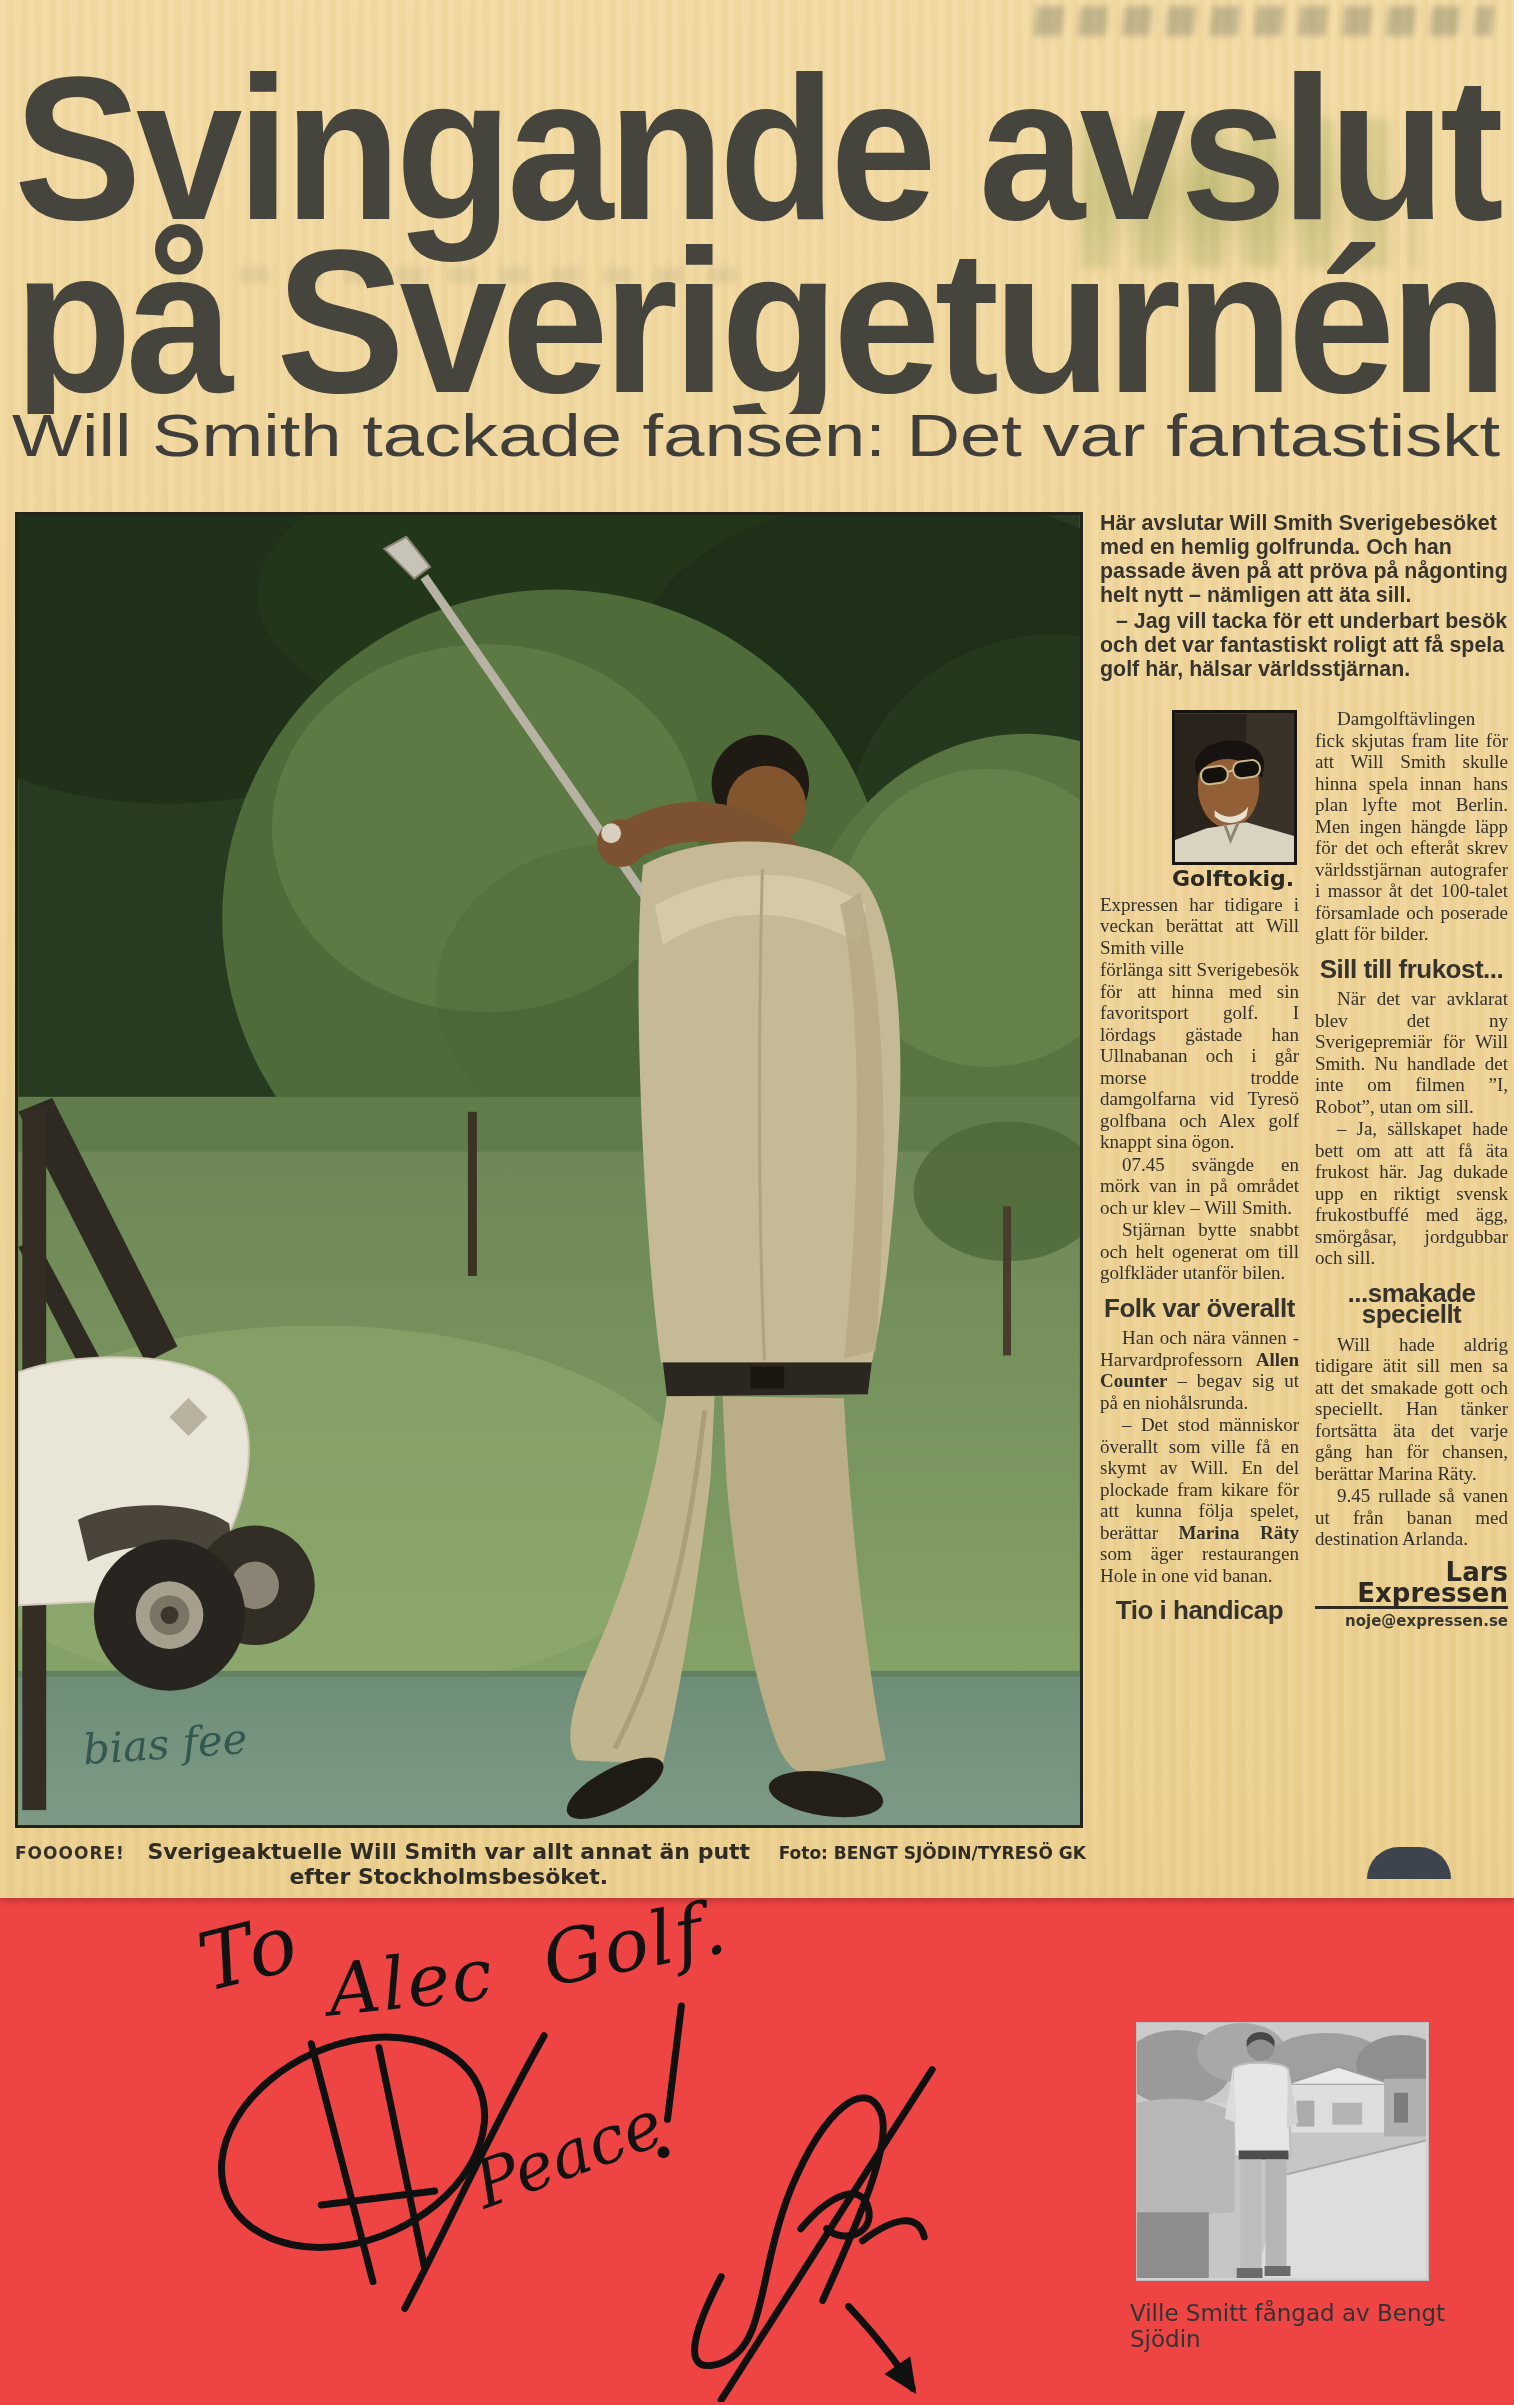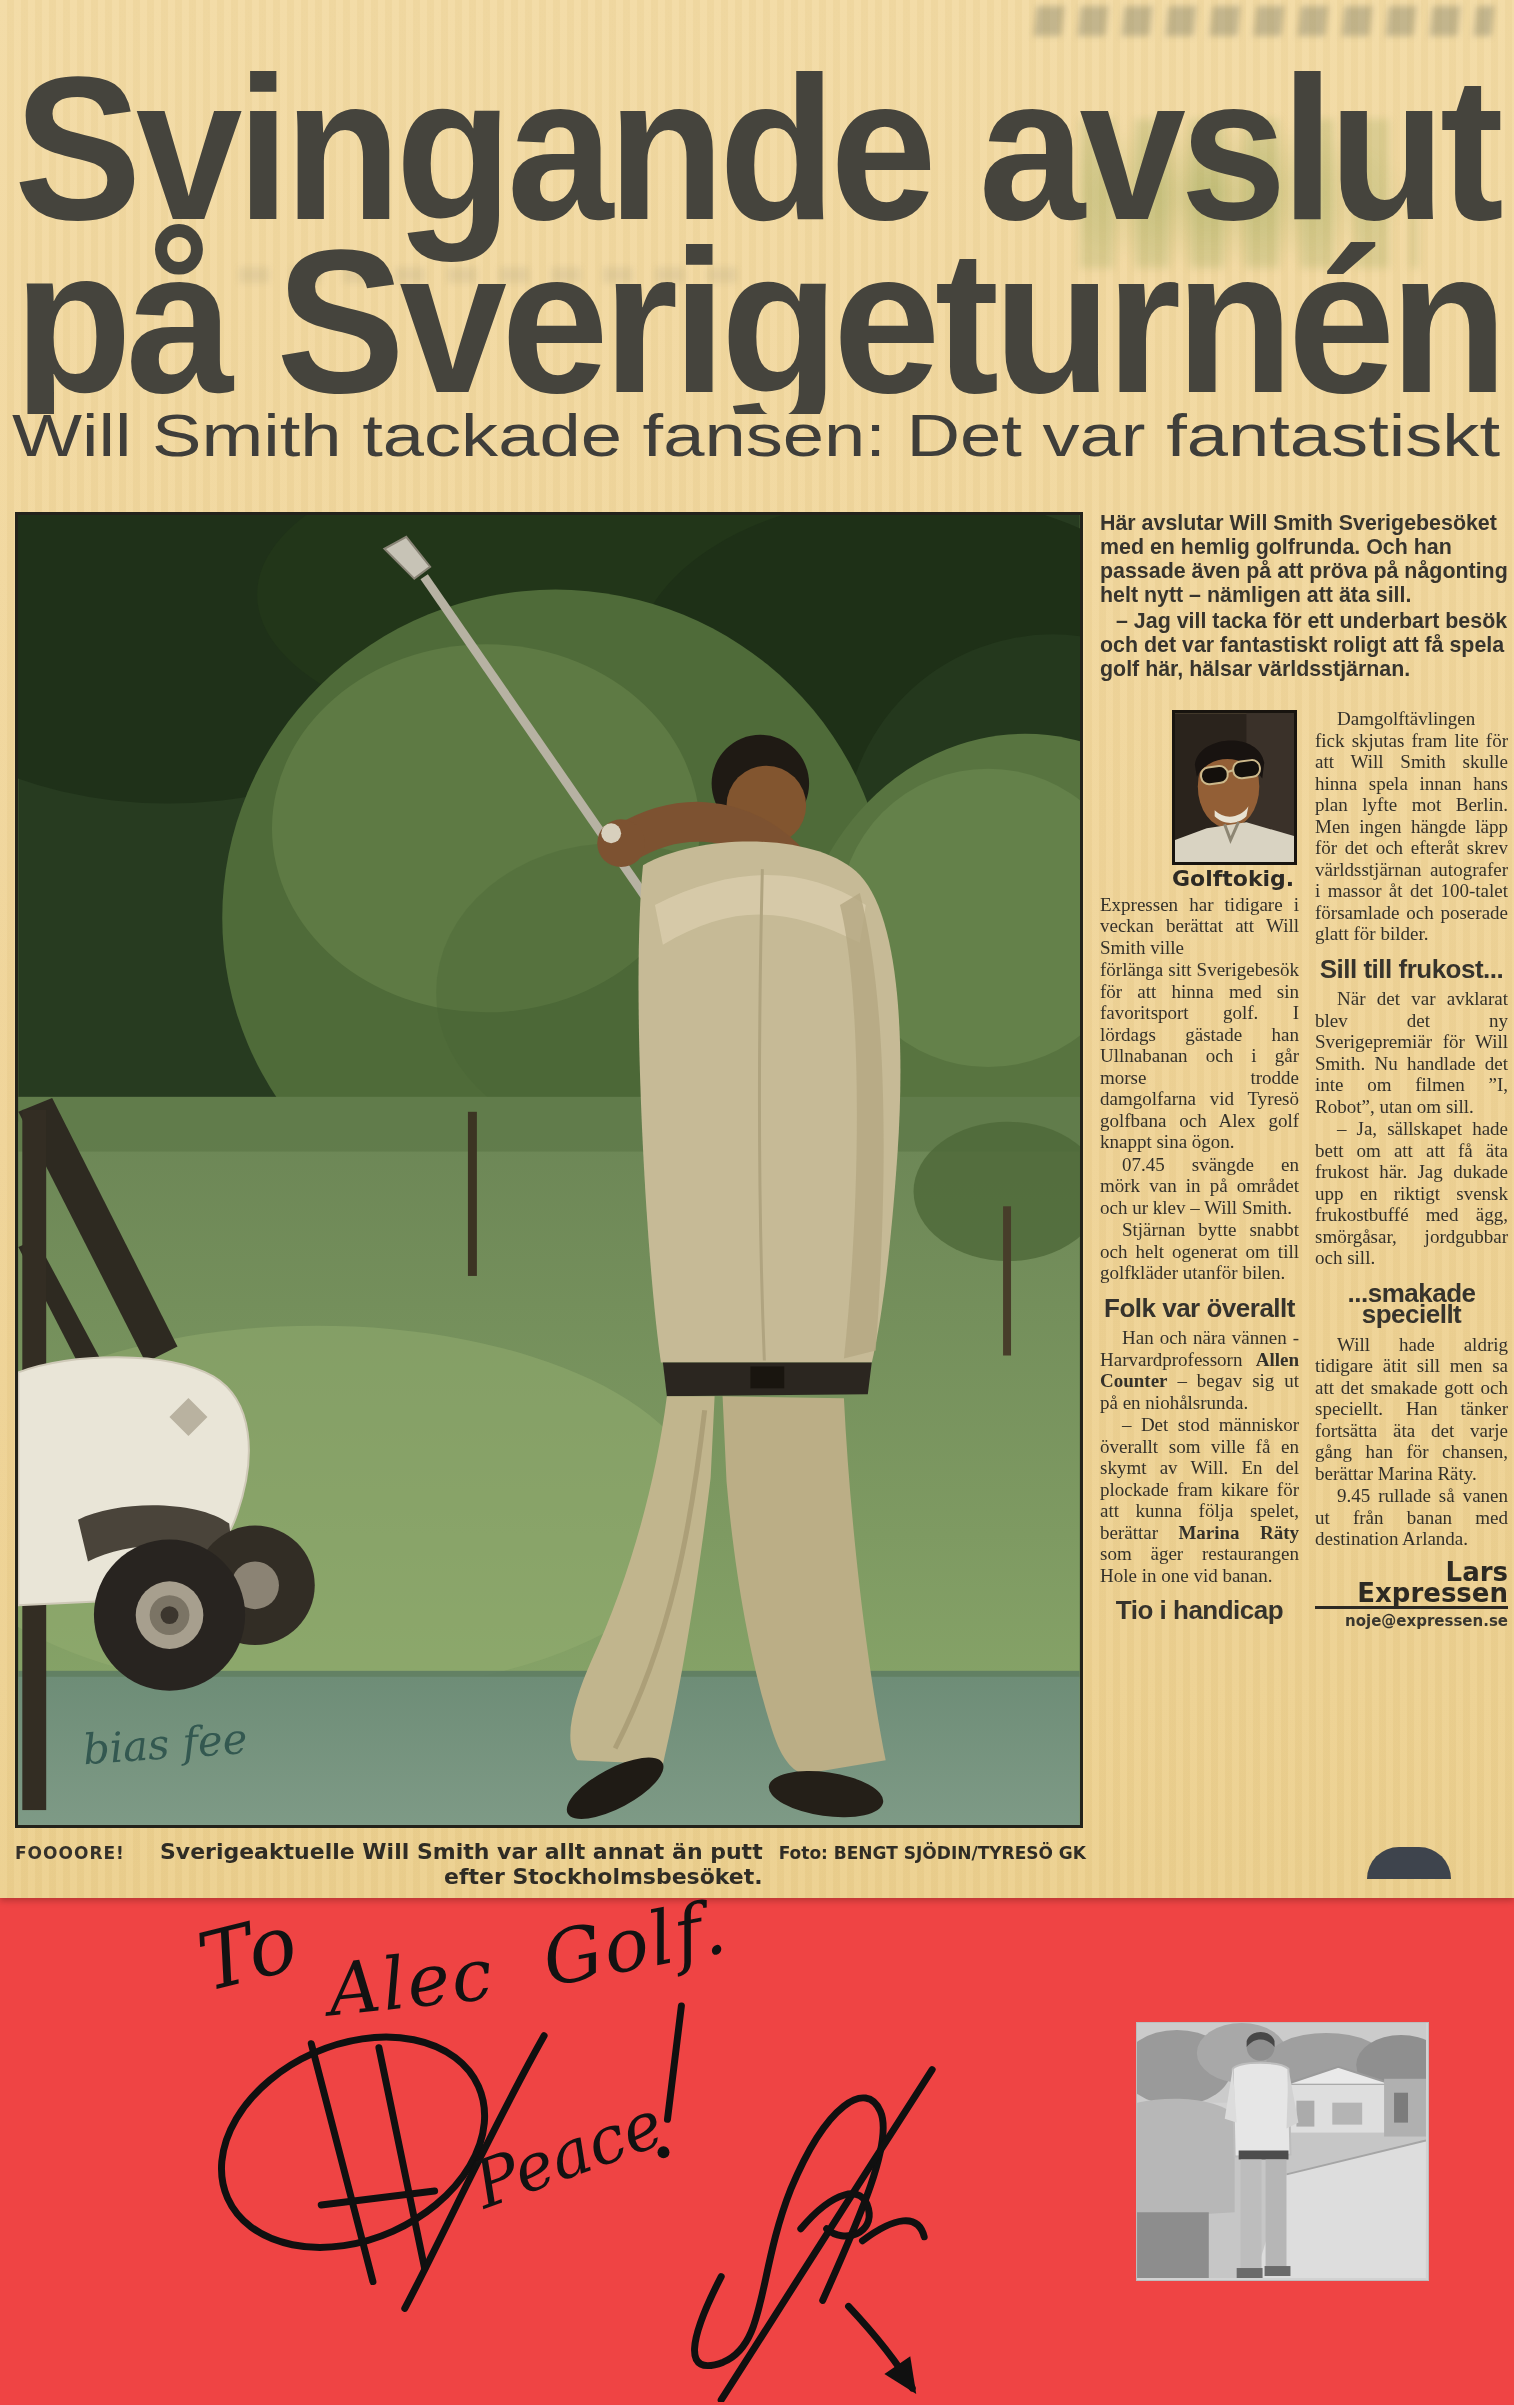--- a/index.html
+++ b/index.html
@@ -28,21 +28,21 @@
   .subhead-svg{position:absolute;left:0;top:392px;}
   .sh{font-family:"Liberation Sans",sans-serif;font-weight:normal;fill:#3f3e3a;}
   
   .mainphoto{position:absolute;left:15px;top:512px;width:1068px;height:1316px;
              border:3px solid #23221b;box-sizing:border-box;background:#587343;}
   
   .photocap{position:absolute;left:15px;top:1839px;width:1071px;display:flex;
             justify-content:space-between;align-items:baseline;color:#2f2c25;
             font-family:"DejaVu Sans",sans-serif;}
   .kicker{font-weight:bold;font-size:17px;letter-spacing:1px;color:#35312a;}
-  .capt{font-weight:bold;font-size:22px;margin-left:10px;flex:1;text-align:right;}
+  .capt{font-weight:bold;font-size:22px;margin-left:10px;flex:1;text-align:center;}
   .credit{font-weight:bold;font-size:17px;white-space:nowrap;margin-left:16px;}
   
   .lead{position:absolute;left:1100px;top:511px;width:410px;font-weight:bold;
         font-size:21.4px;line-height:24px;color:#37342d;}
   .lead p{margin:0;}
   .lead p + p{text-indent:16px;margin-top:2px;}
   
   .col{position:absolute;top:708px;font-family:"Liberation Serif",serif;
        font-size:19px;line-height:21.5px;text-align:justify;color:#34312a;
        max-height:1184px;overflow:hidden;}
@@ -281,15 +281,16 @@
         <path d="M96 46 L88 96 L100 100" fill="#dcdcdc"></path>
         <path d="M152 46 L162 100 L150 106" fill="#d2d2d2"></path>
         <rect x="102" y="128" width="50" height="9" fill="#4d4d4d"></rect>
         <rect x="104" y="137" width="21" height="112" fill="#bdbdbd"></rect>
         <rect x="129" y="137" width="21" height="110" fill="#b6b6b6"></rect>
         <rect x="100" y="246" width="26" height="10" fill="#6a6a6a"></rect>
         <rect x="128" y="244" width="26" height="10" fill="#6a6a6a"></rect>
       </g>
     </svg>
   </div>
+  <div class="smallcap">Ville Smitt fångad av Bengt Sjödin</div>
 
 </div>
 
 
 </body></html>

